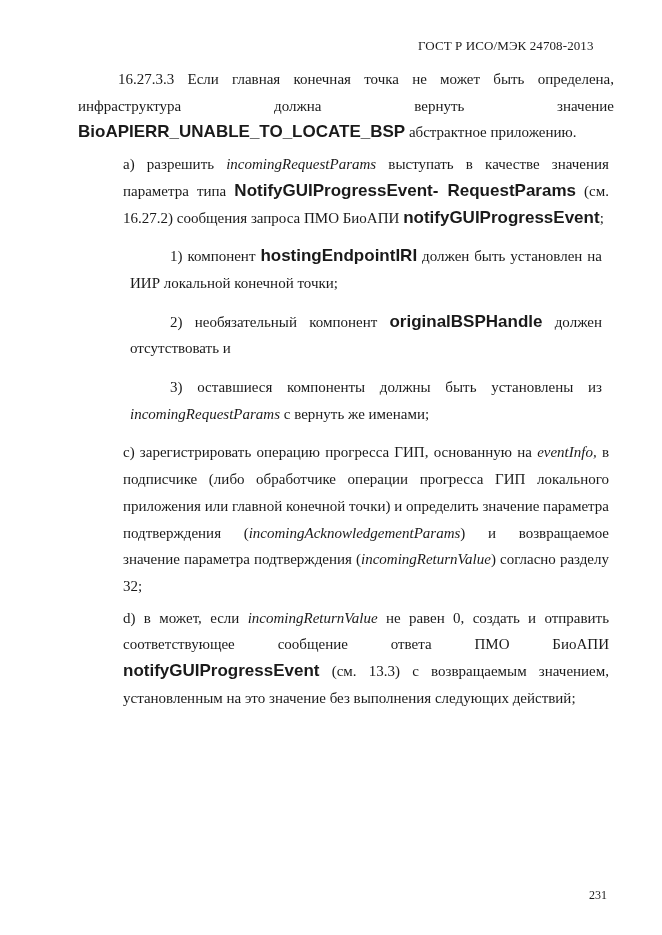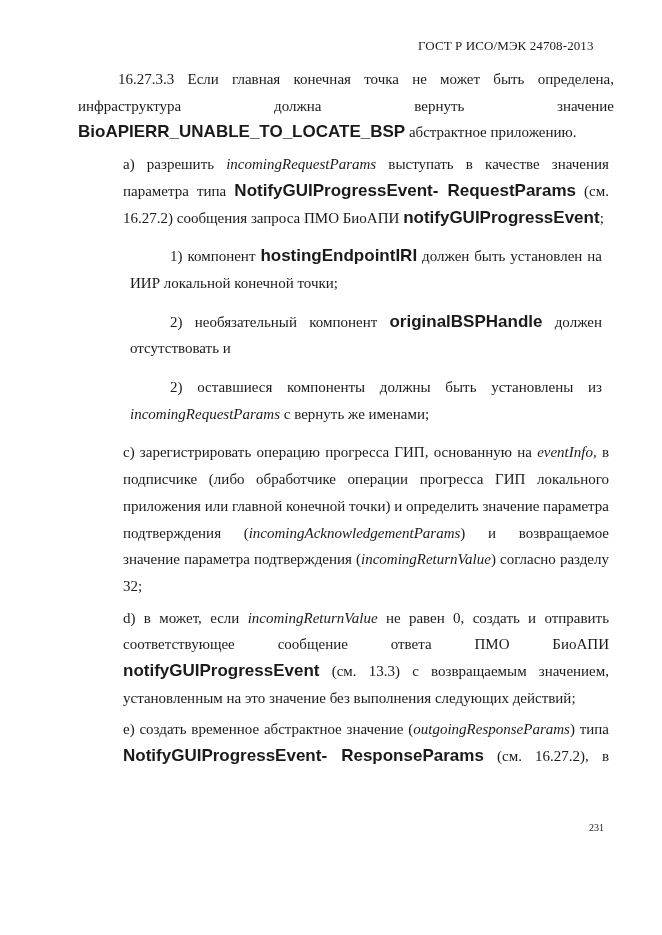--- a/index.html
+++ b/index.html
@@ -1,19 +1,19 @@
 <!DOCTYPE html>
 <html><head>
   <meta charset="utf-8">
   <style>
     html, body { margin: 0; padding: 0; background: #ffffff; }
     body { width: 662px; height: 935px; position: relative; overflow: hidden;
       font-family: "Liberation Serif", serif; color: #1a1a1a; }
     .header { position: absolute; top: 38px; left: 418px; font-size: 13px; letter-spacing: 0.1px; }
-    .page-num { position: absolute; top: 822px; left: 589px; font-size: 10px; }
+    .page-num { position: absolute; top: 888px; left: 589px; font-size: 12px; }
     .body { position: absolute; left: 78px; top: 66px; width: 536px; font-size: 15px; line-height: 26.7px; }
     .p { text-align: justify; margin: 0; }
     .indent1 { text-indent: 40px; }
     .item { padding-left: 40px; text-align: justify; margin: 5px; }
     .sub { padding-left: 40px; text-indent: 40px; text-align: justify; margin: 12px; }
     .b { font-family: "Liberation Sans", sans-serif; font-weight: bold; font-size: 17px; }
     .i { font-style: italic; }
     .just-last { text-align-last: justify; }
   </style>
 </head>
@@ -35,29 +35,26 @@
 
   <p class="sub">
     <span>1) компонент </span><span class="b">hostingEndpointIRI</span><span> должен быть установлен на ИИР локальной конечной точки;</span>
   </p>
 
   <p class="sub">
     <span>2) необязательный компонент </span><span class="b">originalBSPHandle</span><span> должен отсутствовать и</span>
   </p>
 
   <p class="sub">
-    <span>2) оставшиеся компоненты должны быть установлены из </span><span class="i">incomingRequestParams</span><span> с вернуть же именами;</span>
+    <span>3) оставшиеся компоненты должны быть установлены из </span><span class="i">incomingRequestParams</span><span> с вернуть же именами;</span>
   </p>
 
   <p class="item">
     <span>c) зарегистрировать операцию прогресса ГИП, основанную на </span><span class="i">eventInfo,</span><span> в подписчике (либо обработчике операции прогресса ГИП локального приложения или главной конечной точки) и определить значение параметра подтверждения (</span><span class="i">incomingAcknowledgementParams</span><span>) и возвращаемое значение параметра подтверждения (</span><span class="i">incomingReturnValue</span><span>) согласно разделу 32;</span>
   </p>
 
   <p class="item">
     <span>d) в может, если </span><span class="i">incomingReturnValue</span><span> не равен 0, создать и отправить соответствующее сообщение ответа ПМО БиоАПИ </span><span class="b">notifyGUIProgressEvent</span><span> (см. 13.3) с возвращаемым значением, установленным на это значение без выполнения следующих действий;</span>
   </p>
 
-  <p class="item just-last">
-    <span>e) создать временное абстрактное значение (</span><span class="i">outgoingResponseParams</span><span>) типа </span><span class="b">NotifyGUIProgressEvent- ResponseParams</span><span> (см. 16.27.2), в</span>
-  </p>
 </div>
 
 <div class="page-num">231</div>
 
 </body></html>

